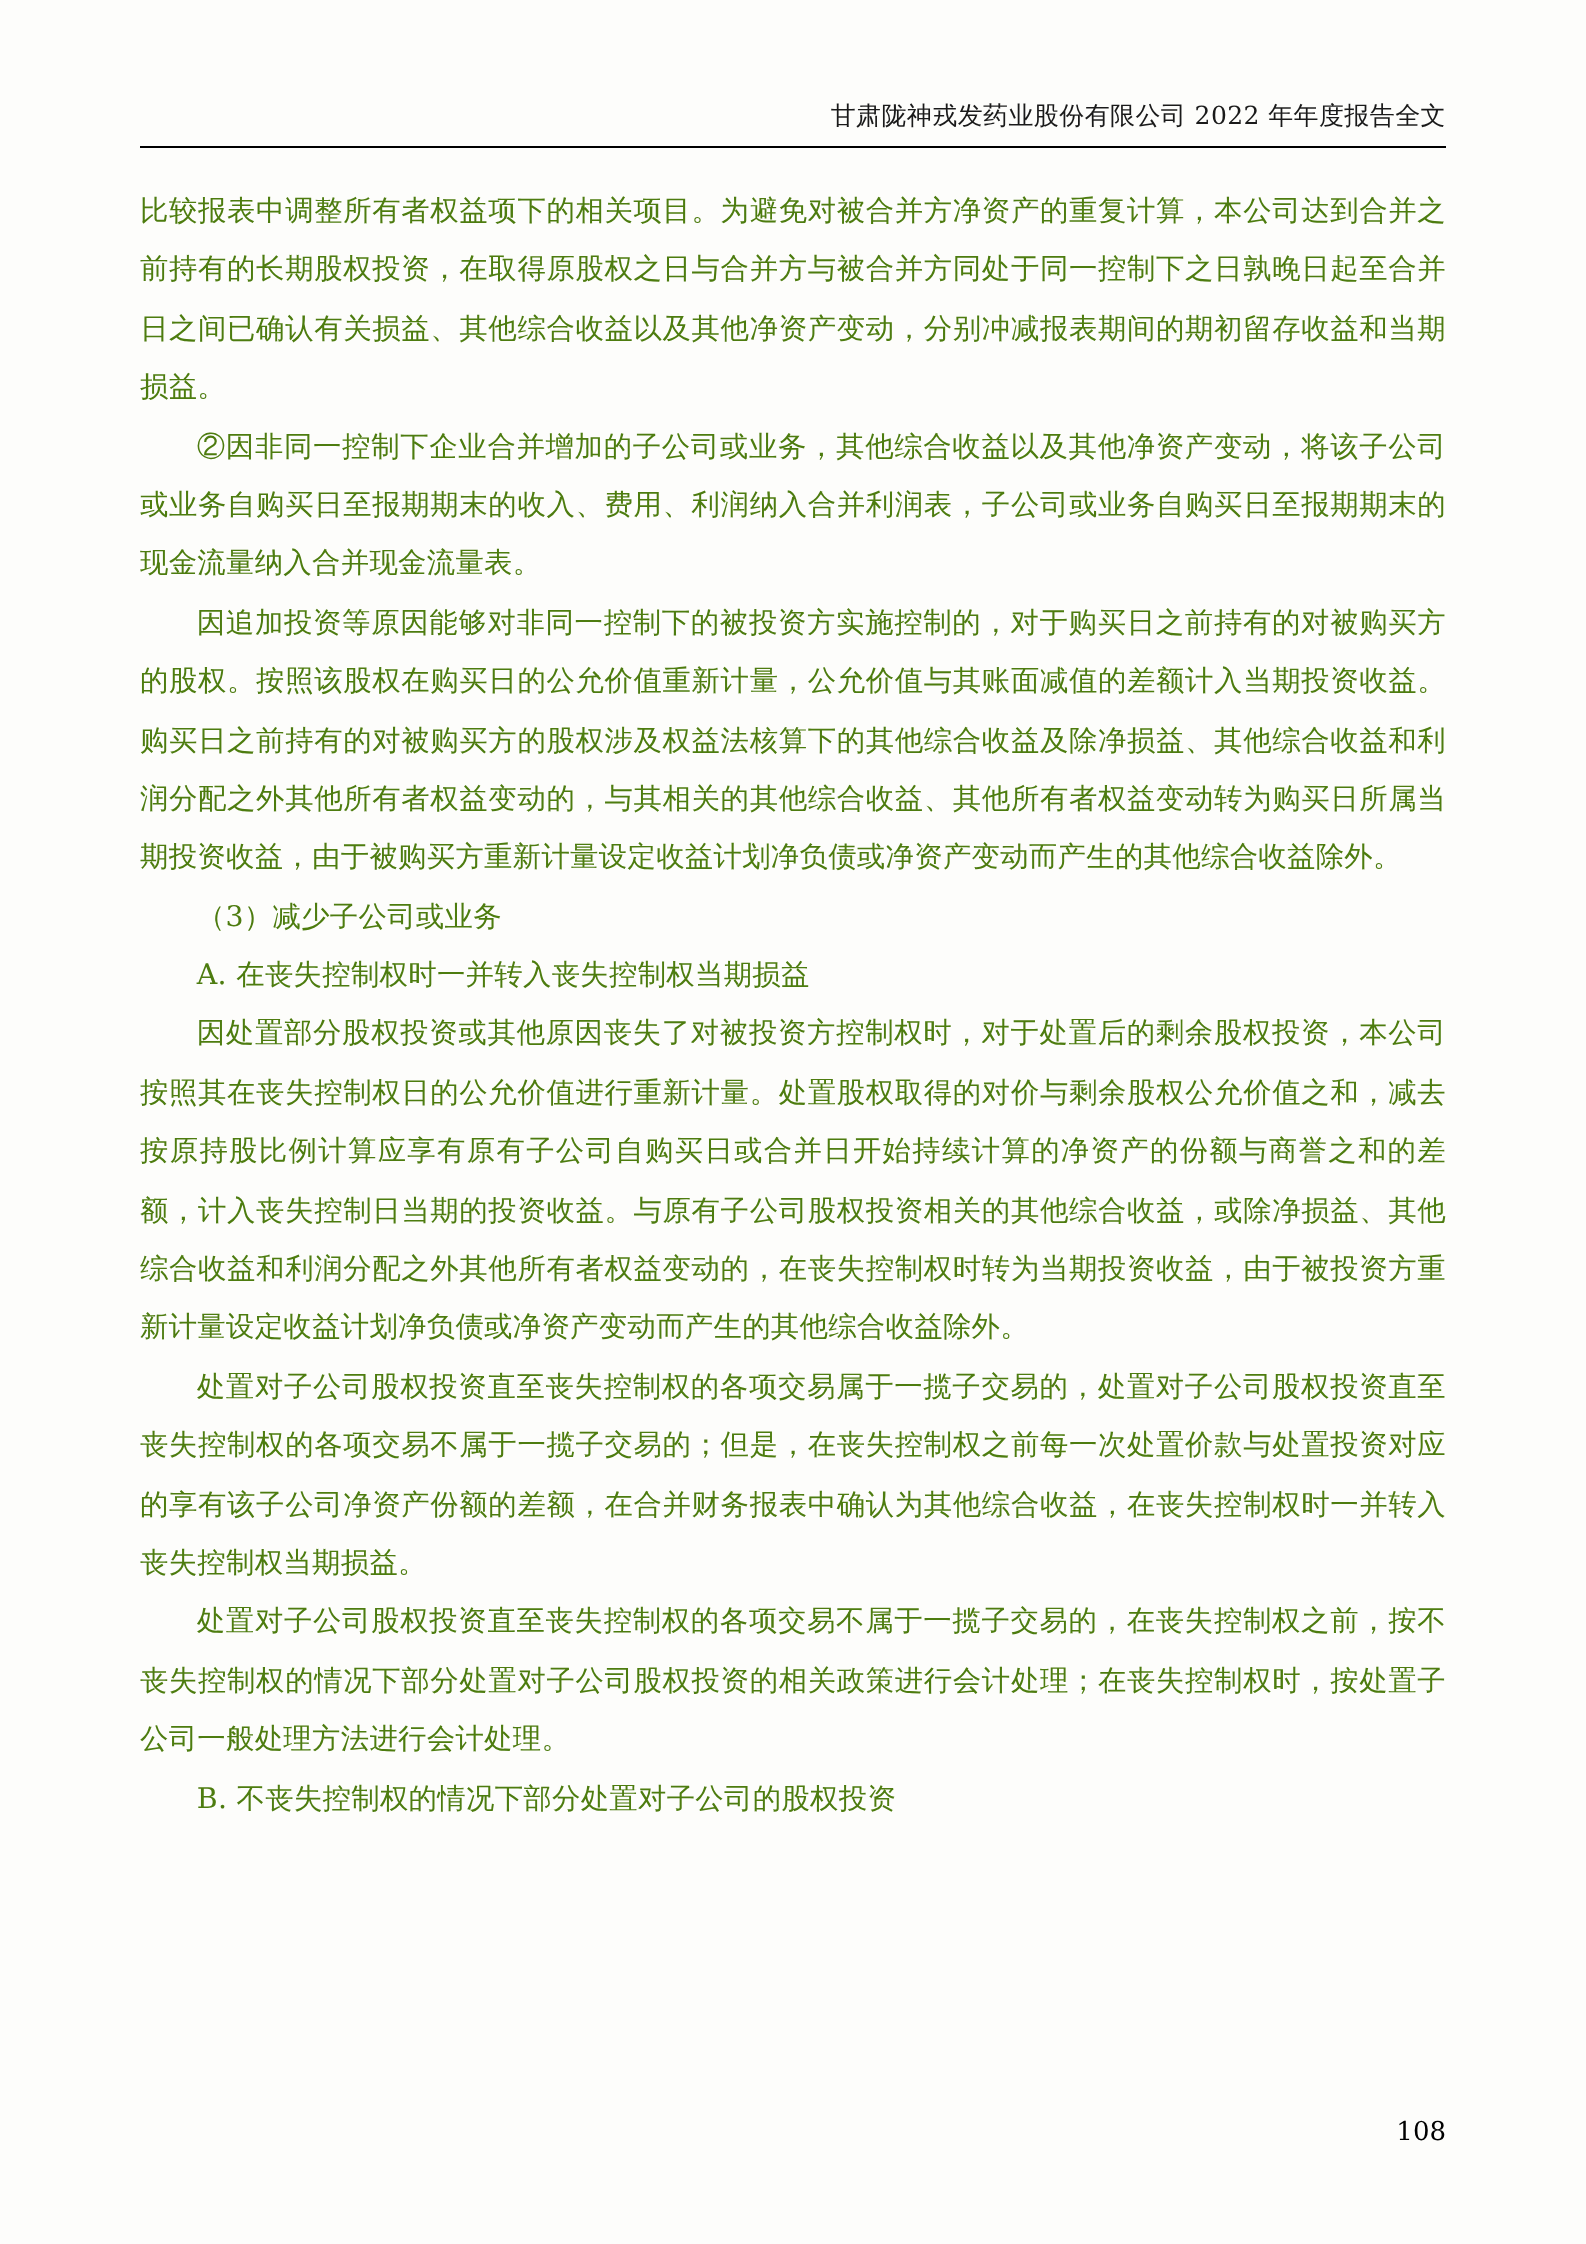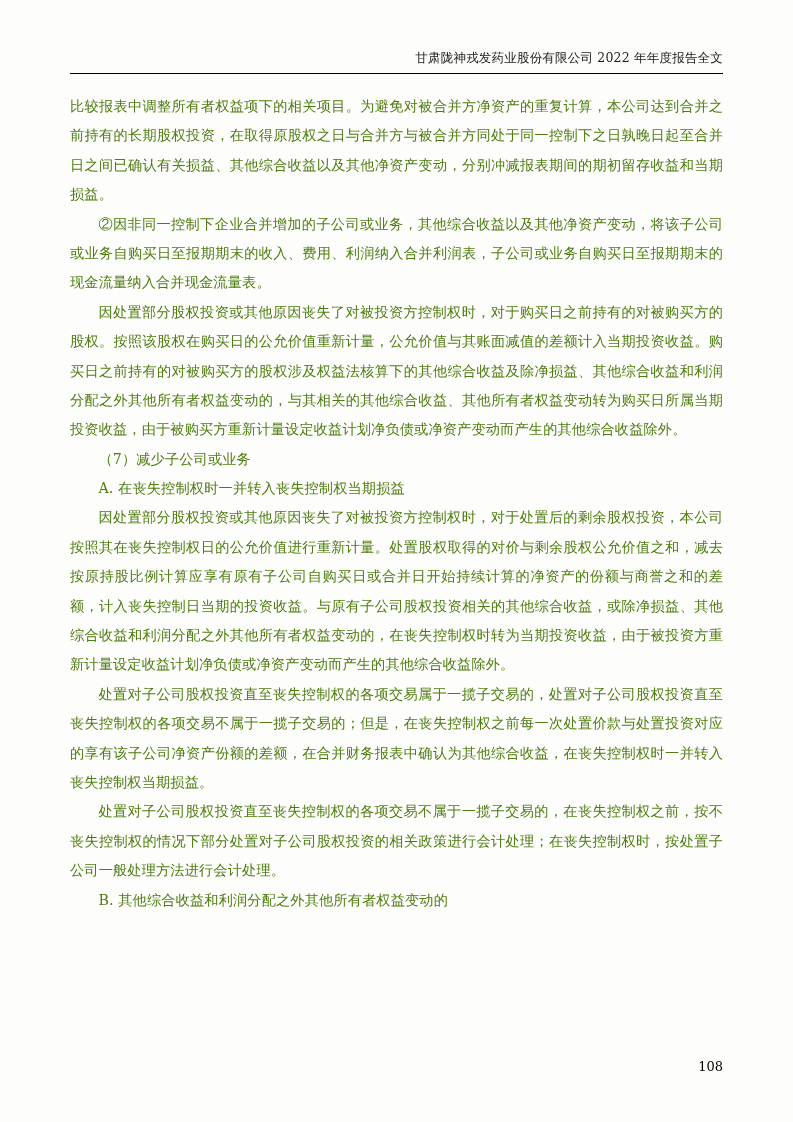--- a/index.html
+++ b/index.html
@@ -77,27 +77,27 @@
 
 <div class="page">
   <div class="page-inner">
 
     <div class="header">甘肃陇神戎发药业股份有限公司 2022 年年度报告全文</div>
     <hr class="header-rule">
 
     <div class="body-text">
       <p class="noindent">比较报表中调整所有者权益项下的相关项目。为避免对被合并方净资产的重复计算，本公司达到合并之前持有的长期股权投资，在取得原股权之日与合并方与被合并方同处于同一控制下之日孰晚日起至合并日之间已确认有关损益、其他综合收益以及其他净资产变动，分别冲减报表期间的期初留存收益和当期损益。</p>
       <p class="indent">②因非同一控制下企业合并增加的子公司或业务，其他综合收益以及其他净资产变动，将该子公司或业务自购买日至报期期末的收入、费用、利润纳入合并利润表，子公司或业务自购买日至报期期末的现金流量纳入合并现金流量表。</p>
-      <p class="indent">因处置部分股权投资或其他原因丧失了对被投资方控制权时，对于购买日之前持有的对被购买方的股权。按照该股权在购买日的公允价值重新计量，公允价值与其账面减值的差额计入当期投资收益。购买日之前持有的对被购买方的股权涉及权益法核算下的其他综合收益及除净损益、其他综合收益和利润分配之外其他所有者权益变动的，与其相关的其他综合收益、其他所有者权益变动转为购买日所属当期投资收益，由于被购买方重新计量设定收益计划净负债或净资产变动而产生的其他综合收益除外。</p>
-      <p class="indent">（7）减少子公司或业务</p>
+      <p class="indent">因追加投资等原因能够对非同一控制下的被投资方实施控制的，对于购买日之前持有的对被购买方的股权。按照该股权在购买日的公允价值重新计量，公允价值与其账面减值的差额计入当期投资收益。购买日之前持有的对被购买方的股权涉及权益法核算下的其他综合收益及除净损益、其他综合收益和利润分配之外其他所有者权益变动的，与其相关的其他综合收益、其他所有者权益变动转为购买日所属当期投资收益，由于被购买方重新计量设定收益计划净负债或净资产变动而产生的其他综合收益除外。</p>
+      <p class="indent">（3）减少子公司或业务</p>
       <p class="indent">A. 在丧失控制权时一并转入丧失控制权当期损益</p>
       <p class="indent">因处置部分股权投资或其他原因丧失了对被投资方控制权时，对于处置后的剩余股权投资，本公司按照其在丧失控制权日的公允价值进行重新计量。处置股权取得的对价与剩余股权公允价值之和，减去按原持股比例计算应享有原有子公司自购买日或合并日开始持续计算的净资产的份额与商誉之和的差额，计入丧失控制日当期的投资收益。与原有子公司股权投资相关的其他综合收益，或除净损益、其他综合收益和利润分配之外其他所有者权益变动的，在丧失控制权时转为当期投资收益，由于被投资方重新计量设定收益计划净负债或净资产变动而产生的其他综合收益除外。</p>
       <p class="indent">处置对子公司股权投资直至丧失控制权的各项交易属于一揽子交易的，处置对子公司股权投资直至丧失控制权的各项交易不属于一揽子交易的；但是，在丧失控制权之前每一次处置价款与处置投资对应的享有该子公司净资产份额的差额，在合并财务报表中确认为其他综合收益，在丧失控制权时一并转入丧失控制权当期损益。</p>
       <p class="indent">处置对子公司股权投资直至丧失控制权的各项交易不属于一揽子交易的，在丧失控制权之前，按不丧失控制权的情况下部分处置对子公司股权投资的相关政策进行会计处理；在丧失控制权时，按处置子公司一般处理方法进行会计处理。</p>
-      <p class="indent">B. 其他综合收益和利润分配之外其他所有者权益变动的</p>
+      <p class="indent">B. 不丧失控制权的情况下部分处置对子公司的股权投资</p>
     </div>
 
   </div>
 
   <div class="footer-zone">
     <div class="page-number">108</div>
   </div>
 </div>
 
 </body></html>

